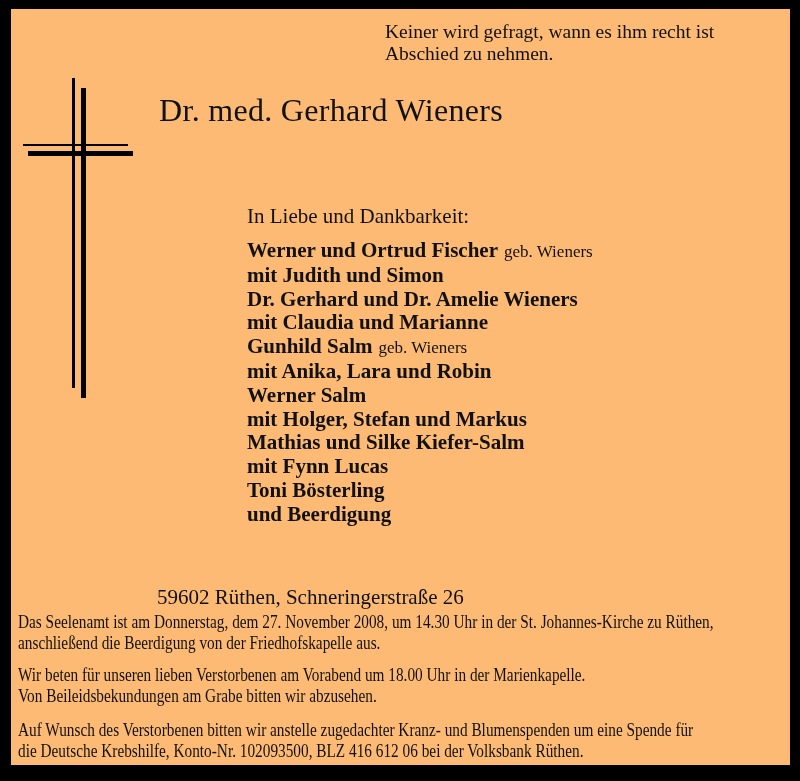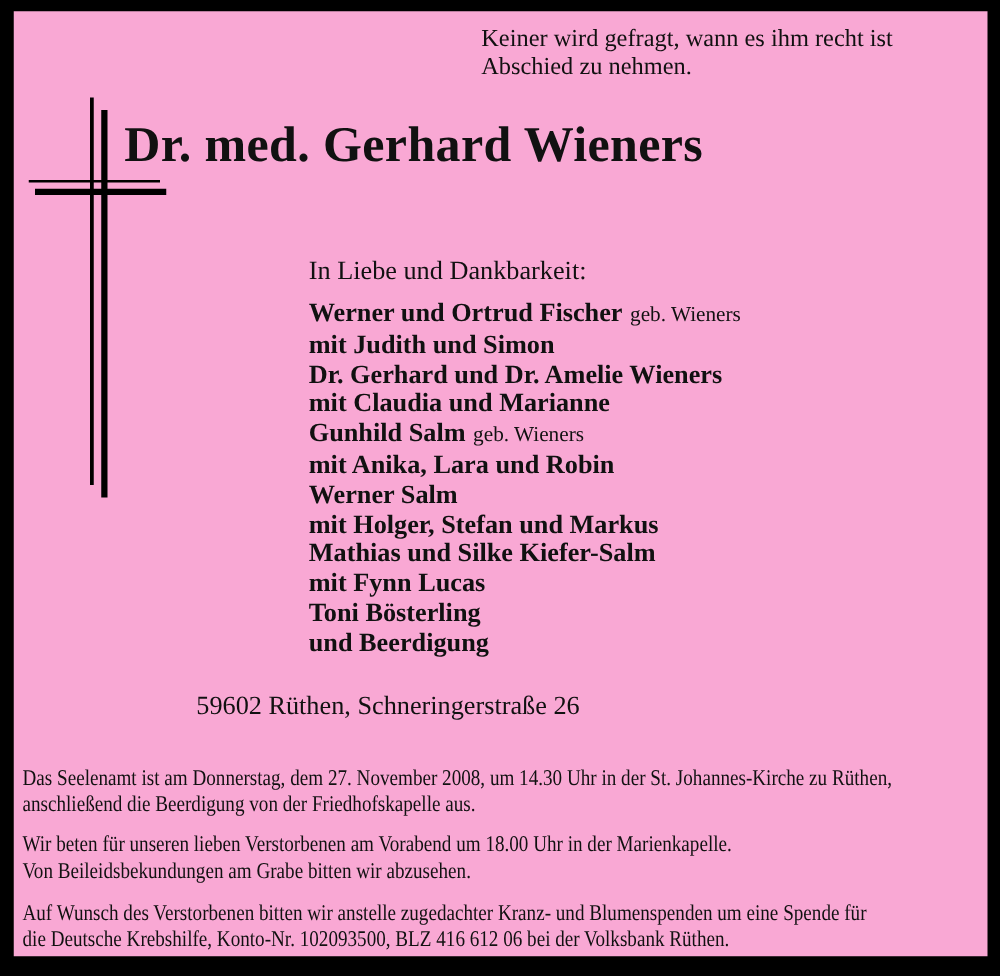--- a/index.html
+++ b/index.html
@@ -6,21 +6,21 @@
   body {
     width: 800px; height: 781px;
     background: #ffffff;
     font-family: "Liberation Serif", serif;
     color: #111111;
     overflow: hidden;
   }
   #screen {
     position: relative;
     width: 800px; height: 781px;
-    background: #f9a8d4;
+    background: #fdba74;
   }
   .frame {
     position: absolute; inset: 0;
     border: solid #000000;
     border-width: 9px 10px 16px 11px;
     box-sizing: border-box;
     pointer-events: none;
   }
   .epigraph {
     position: absolute; left: 385px; top: 21px;
@@ -30,42 +30,42 @@
   .cross { position: absolute; left: 0; top: 0; }
   .cross .bar { position: absolute; background: #000000; }
   .bar.v-thin  { left: 72px;  top: 78px;    width: 2.5px; height: 310px; }
   .bar.v-thick { left: 80.5px; top: 88px;   width: 5px;   height: 310px; }
   .bar.h-thin  { left: 23px;  top: 143.5px; width: 105px; height: 2.5px; }
   .bar.h-thick { left: 28px;  top: 150.5px; width: 105px; height: 5px; }
   .title {
     position: absolute; left: 0; top: 92px; width: 648px;
     box-sizing: border-box; padding-left: 14px;
     text-align: center;
-    font-size: 40px; font-weight: bold; letter-spacing: 0.3px;
+    font-size: 32px; font-weight: normal; letter-spacing: 0.3px;
     white-space: nowrap;
   }
   .dates {
     position: absolute; left: 288px; top: 146px;
     display: flex; gap: 45px;
     font-size: 21px;
   }
   .dedication {
     position: absolute; left: 247px; top: 204px;
     font-size: 21px;
   }
   .mourners {
     position: absolute; left: 247px; top: 239px;
     font-size: 21px; font-weight: bold; line-height: 23.8px;
     white-space: nowrap;
   }
   .mourner-suffix {
     font-weight: normal; font-size: 17px; margin-left: 6px;
   }
   .address {
-    position: absolute; left: 157px; top: 552px;
+    position: absolute; left: 157px; top: 585px;
     font-size: 21px;
   }
   .footer-para {
     position: absolute; left: 18px; width: 940px;
     font-size: 18px; line-height: 20.5px;
     white-space: pre-line;
     transform: scaleX(0.85); transform-origin: 0 0;
   }
   #service-para  { top: 612px; }
   #prayer-para   { top: 665px; }

